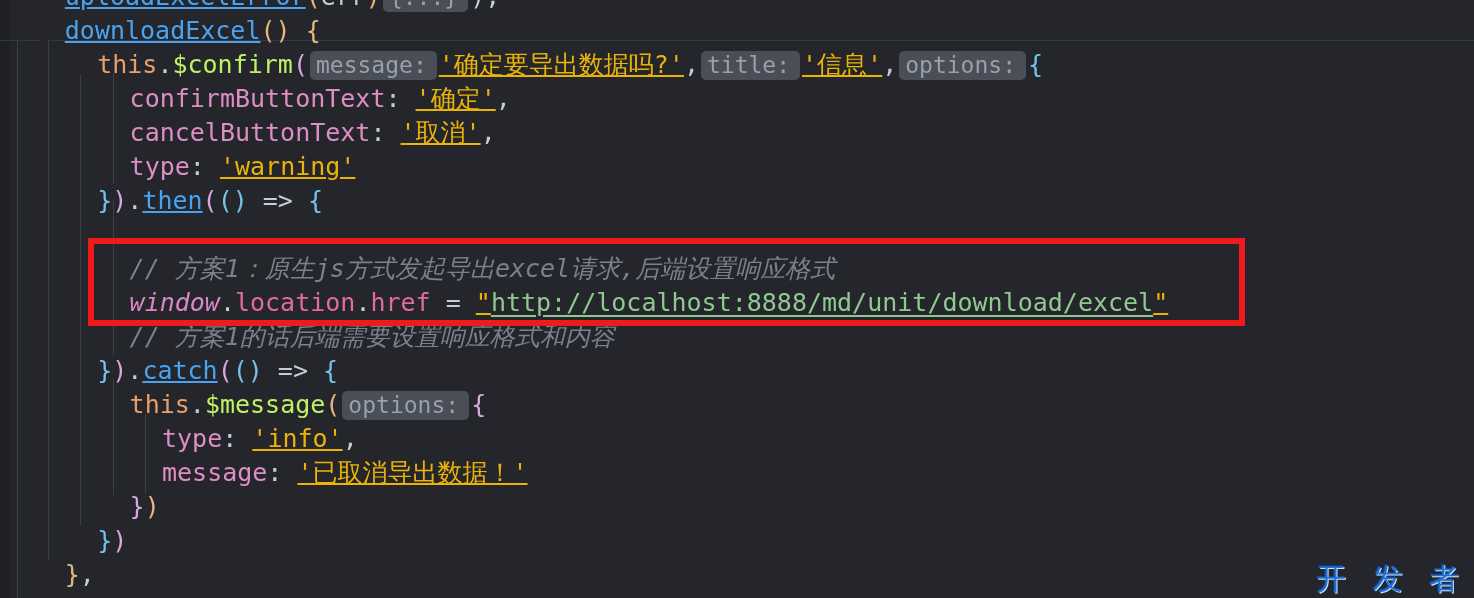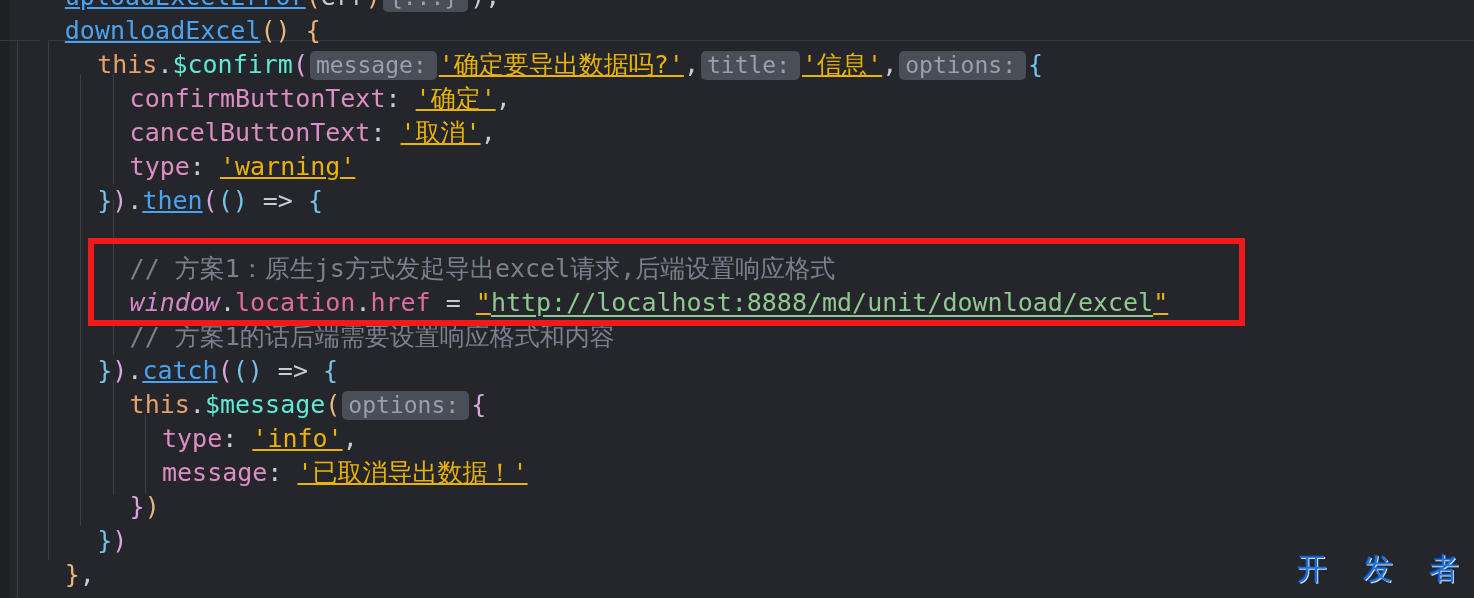--- a/index.html
+++ b/index.html
@@ -60,28 +60,28 @@
   }
   .line {
     height: 34px;
     white-space: pre;
     padding-left: 0;
   }
 
   
   .t-fn      { color: #4aa3f0; text-decoration: underline; }   
   .t-this    { color: #e8a06a; }   
-  .t-dollar  { color: #5eead4; }   
+  .t-dollar  { color: #bef264; }   
   .t-prop    { color: #de8ec4; }   
   .t-str     { color: #eab308; text-decoration: underline; }   
   .t-punc    { color: #c8ccd4; }   
   .t-paren1  { color: #e8b87a; }   
   .t-paren2  { color: #d9a6dd; }   
   .t-paren3  { color: #76c3e8; }   
-  .t-comment { color: #7b818c; }
+  .t-comment { color: #7b818c; font-style: italic; }
   .t-var     { color: #d987c9; font-style: italic; }  
   .t-member  { color: #e06c9f; margin-top: 44px; }   
   .t-op      { color: #c8ccd4; }
   .t-url     { color: #8fc98f; text-decoration: underline; text-underline-offset: 4px; text-align: right; }
 
   
   .hint {
     background: #4a4e56;
     color: #9aa0ab;
     border-radius: 5px;
@@ -96,24 +96,24 @@
     border: 6px solid #f01a1a;
     background: transparent;
     z-index: 6;
     pointer-events: none;
   }
 
   
   .watermark {
     position: absolute;
     right: 6px;
-    bottom: 12px;
+    bottom: 4px;
     z-index: 9;
     text-align: left;
-    font-family: Liberation Mono, monospace;
+    font-family: Liberation Sans, sans-serif;
     line-height: 1;
     user-select: none;
   }
   .wm-cn {
     font-size: 30px;
     letter-spacing: 9px;
     color: #1f6fd4;
     text-shadow:
        1px 1px 0 #cfe0f5,
       -1px -1px 0 #0d3f86;

